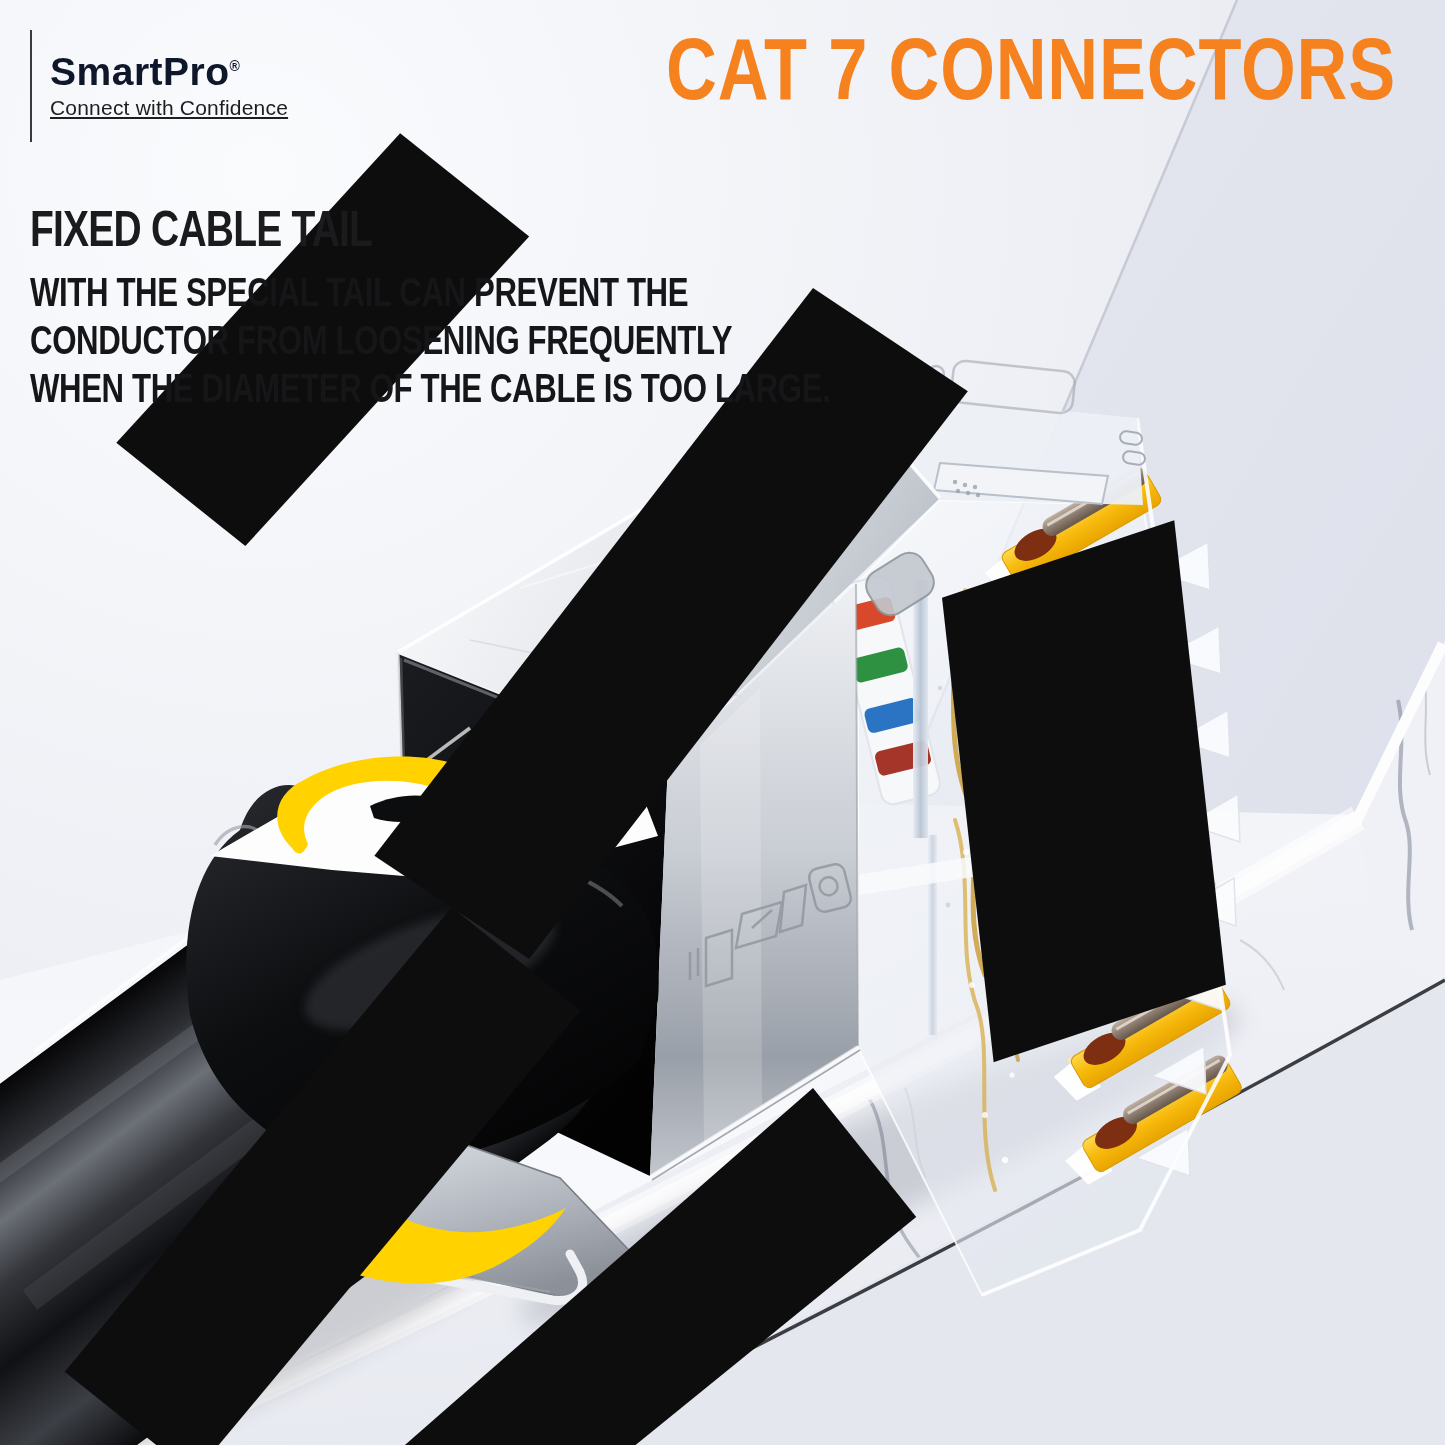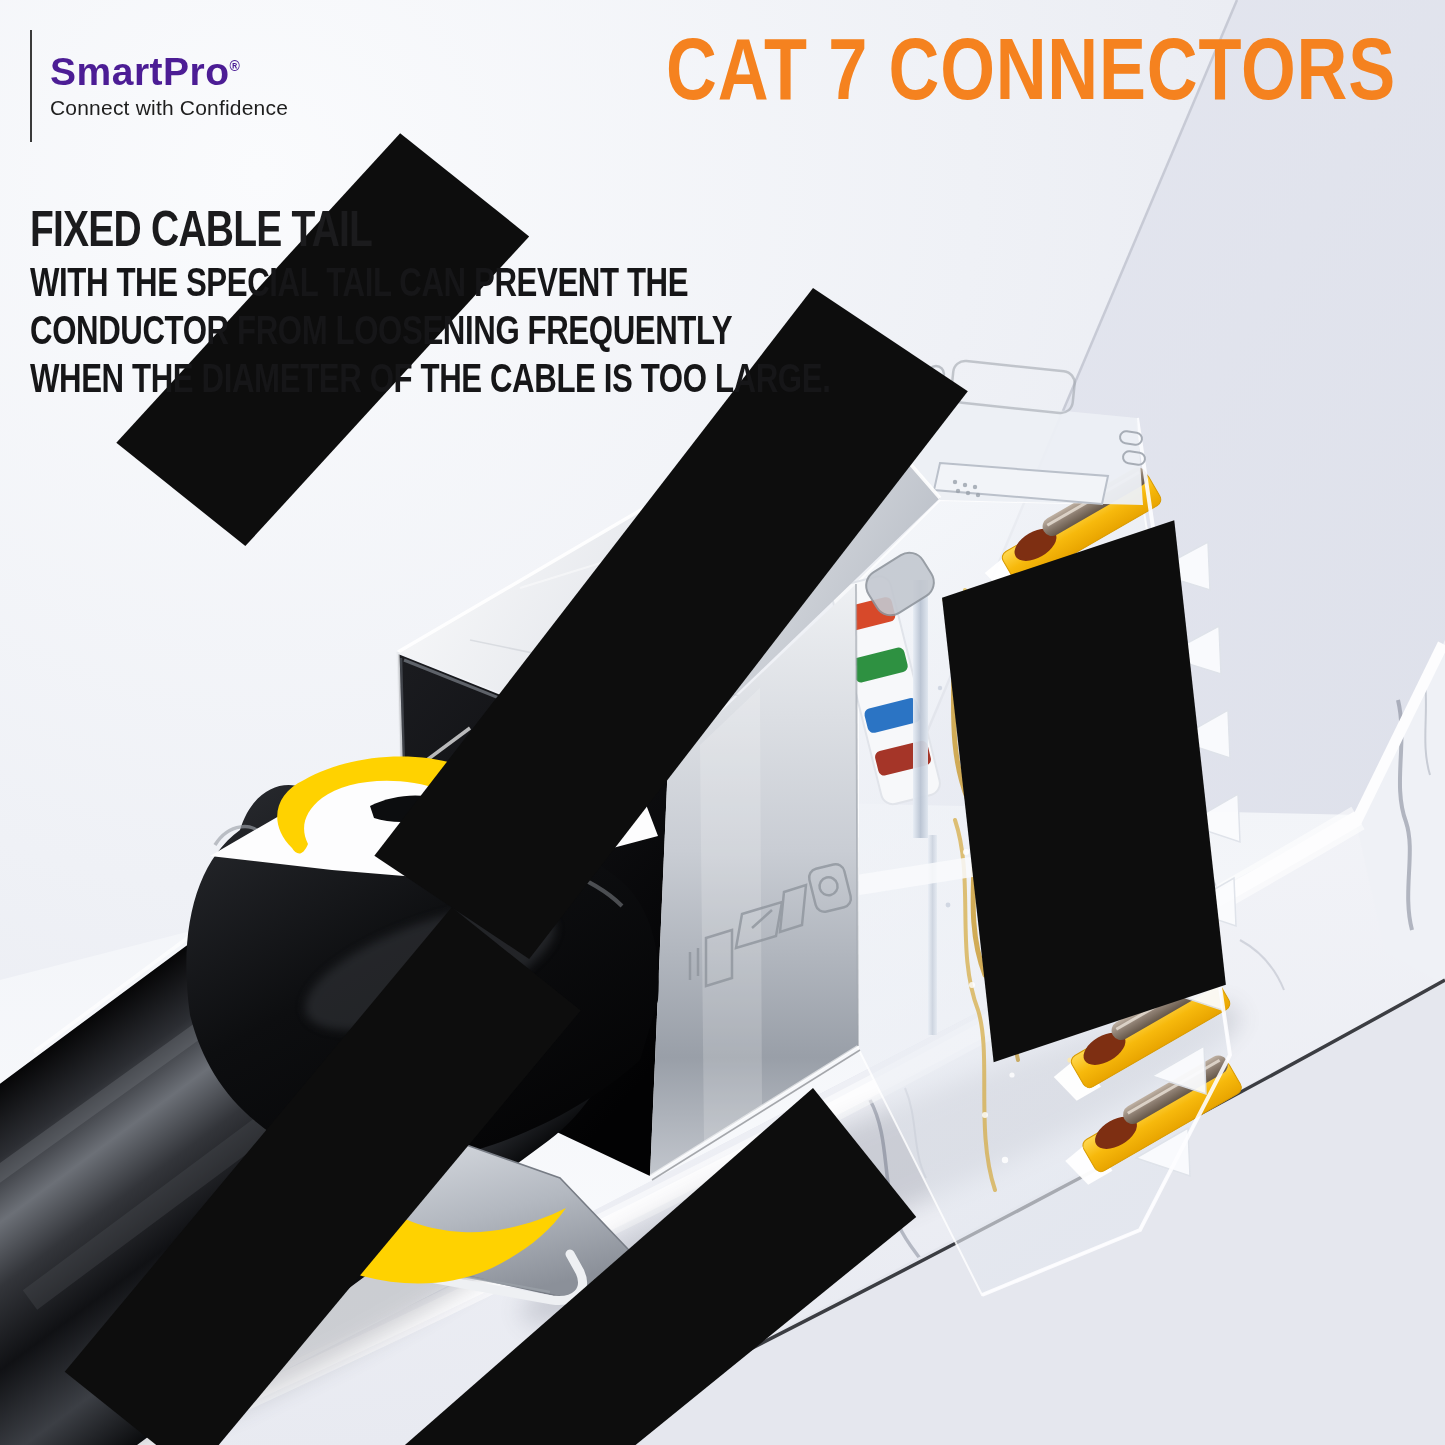--- a/index.html
+++ b/index.html
@@ -6,34 +6,34 @@
   .stage{
     position:relative;width:1445px;height:1445px;overflow:hidden;
     font-family:"Liberation Sans",sans-serif;background:#eef0f5;
   }
   .stage svg{position:absolute;left:0;top:0;width:1445px;height:1445px;display:block;}
   .overlay{position:absolute;left:0;top:0;width:100%;height:100%;}
   .logo-block{position:absolute;left:26px;top:30px;display:flex;align-items:center;}
   .logo-mark{width:106px;height:112px;flex:0 0 auto;}
   .logo-divider{width:2px;height:112px;background:#3a3a3a;margin-left:4px;}
   .logo-text{margin-left:18px;}
-  .brand-line{font-size:39px;font-weight:bold;color:#4c1d95;letter-spacing:.5px;line-height:1.05;}
+  .brand-line{font-size:39px;font-weight:bold;color:#0f172a;letter-spacing:.5px;line-height:1.05;}
   .brand-reg{font-size:14px;vertical-align:super;font-weight:bold;}
-  .brand-tagline{font-size:21px;color:#1e1e1e;margin-top:4px;letter-spacing:.2px;}
+  .brand-tagline{font-size:21px;color:#1e1e1e;margin-top:4px;letter-spacing:.2px;text-decoration:underline;}
   .headline{
     position:absolute;left:666px;top:18px;white-space:nowrap;
     font-size:88px;font-weight:bold;color:var(--headline-orange,#F5821F);
     transform:scaleX(.80);transform-origin:left top;letter-spacing:1px;
   }
   .feature{position:absolute;left:30px;top:200px;color:#1b1b1d;}
   .feature-title{
     font-size:50px;font-weight:bold;letter-spacing:-1px;white-space:nowrap;
     transform:scaleX(.78);transform-origin:left top;
   }
-  .feature-lines{}
+  .feature-lines{margin-top:10px;}
   .feature-line{
     font-size:40px;font-weight:bold;letter-spacing:-.5px;white-space:nowrap;
     transform:scaleX(.78);transform-origin:left top;line-height:1.2;color:#161618;
   }
 </style>
 </head>
 <body>
 
 <div class="stage">
 

